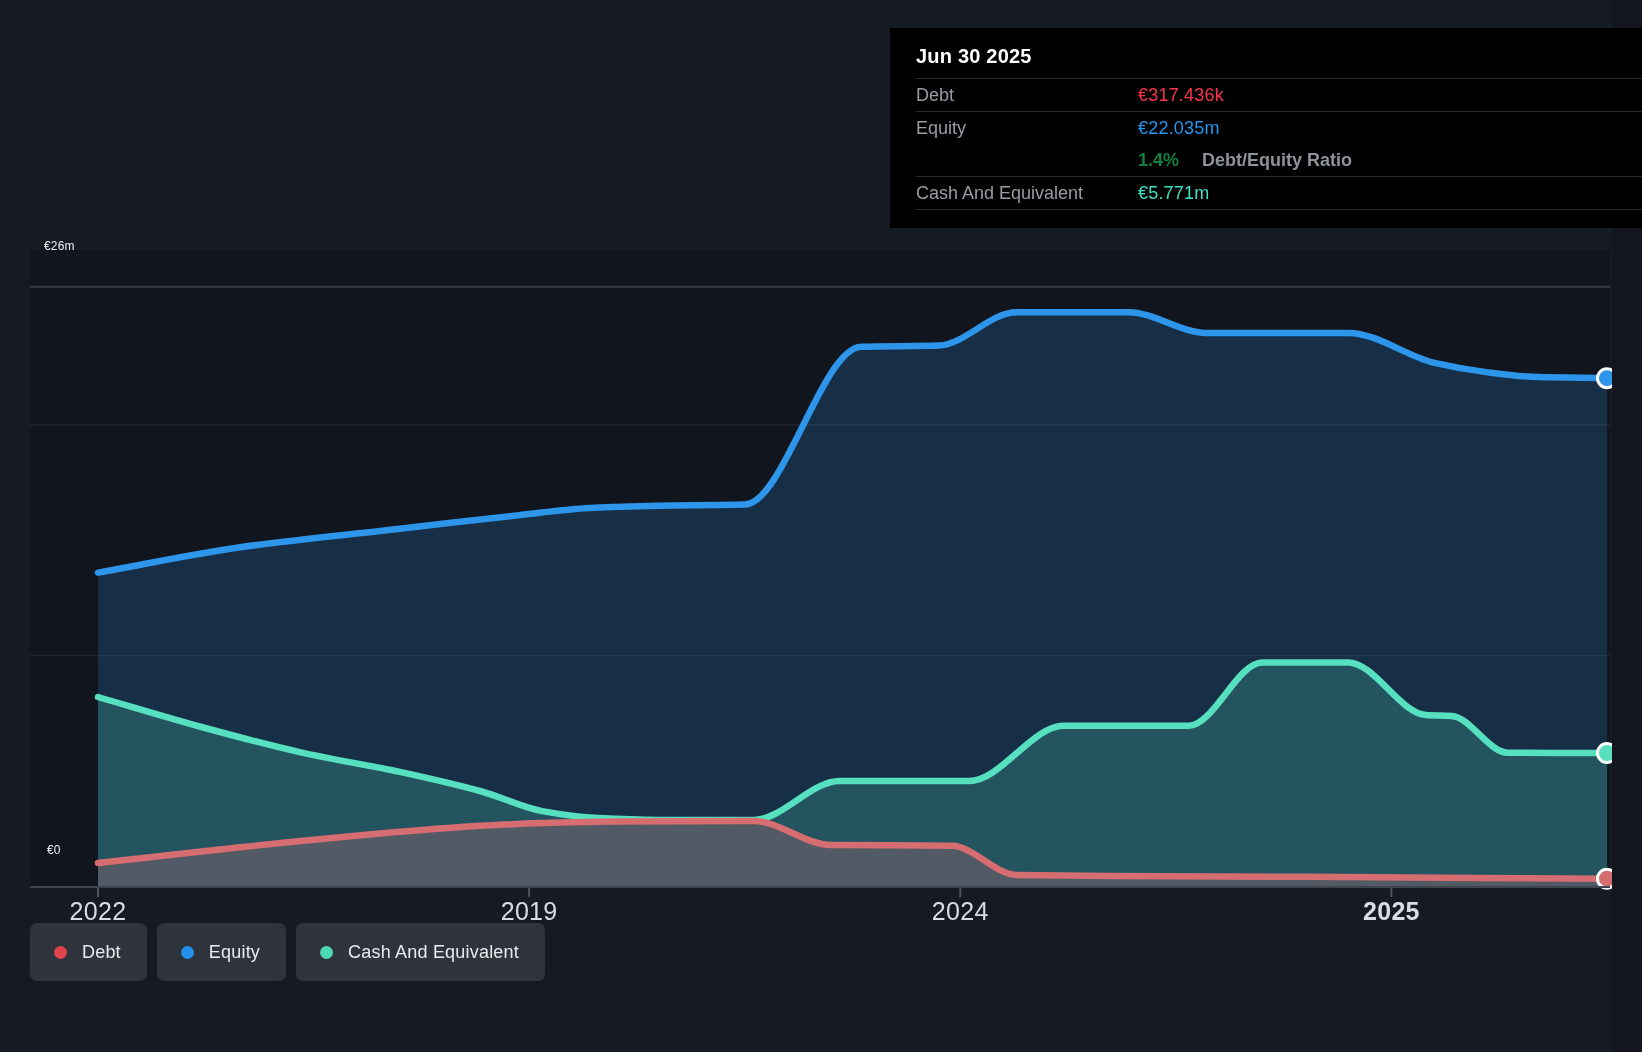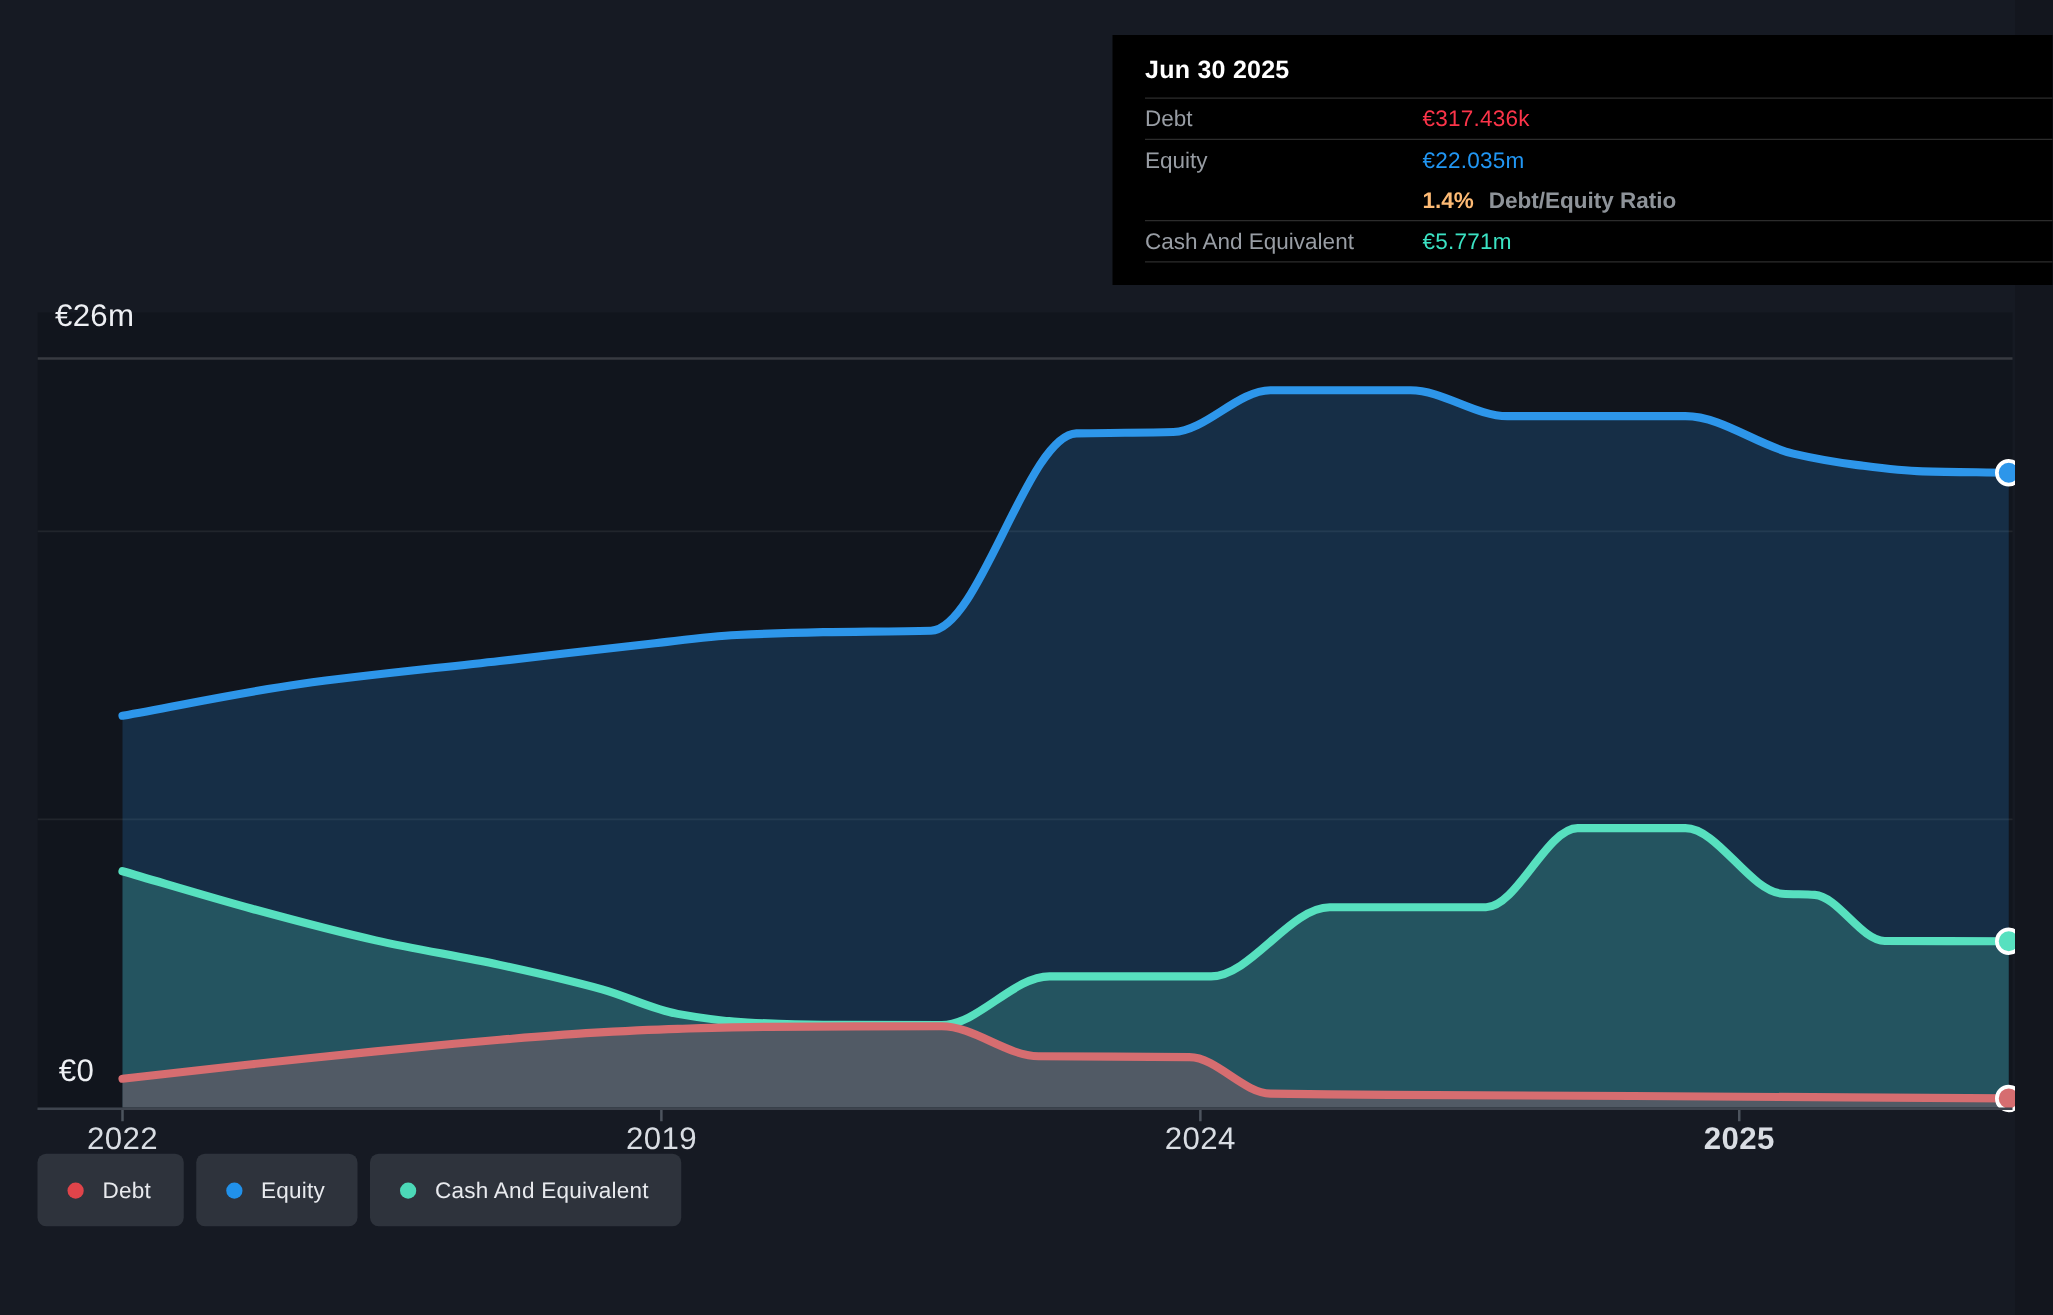--- a/index.html
+++ b/index.html
@@ -2,39 +2,39 @@
 <html><head>
 <meta charset="utf-8">
 <style>
   html,body{margin:0;padding:0;background:#161a23;}
   body{width:1642px;height:1052px;position:relative;overflow:hidden;
        font-family:"Liberation Sans","DejaVu Sans",sans-serif;
        -webkit-font-smoothing:antialiased;}
   .stage{position:absolute;inset:0;}
   .right-band{position:absolute;top:0;left:1612px;width:30px;height:1052px;background:#13161e;}
   svg{position:absolute;left:0;top:0;}
-  .ylabel{position:absolute;color:#edeff3;font-size:25px;font-weight:500;letter-spacing:.2px;}
+  .ylabel{position:absolute;color:#edeff3;font-size:12px;font-weight:500;letter-spacing:.2px;}
   .ylabel-top{left:44px;top:239px;}
   .ylabel-zero{left:47px;top:843px;}
   .xlabel{position:absolute;top:897px;transform:translateX(-50%);
           color:#d9dde3;font-size:25px;font-weight:400;letter-spacing:.3px;}
   
   .tooltip{position:absolute;left:890px;top:28px;width:775px;height:200px;
            background:#000;box-sizing:border-box;padding:9px 20px 0 26px;}
   .tt-title{color:#fff;font-size:20px;font-weight:700;padding:8px 0 10px 0;
             border-bottom:1px solid #2c2c2c;letter-spacing:.2px;}
   .tt-row{display:flex;align-items:center;height:32px;font-size:18px;}
   .tt-row.bordered{border-bottom:1px solid #2c2c2c;}
   .tt-label{width:222px;color:#989da4;font-weight:400;}
   .tt-value{font-weight:400;letter-spacing:.2px;}
   .tt-value.debt{color:#fb3449;}
   .tt-value.equity{color:#2196f3;}
   .tt-value.cash{color:#3be2c3;}
-  .tt-ratio-pct{color:#fdba74;font-weight:700;}
-  .tt-ratio-label{color:#8e9399;font-weight:600;margin-left:12px;}
+  .tt-ratio-pct{color:#15803d;font-weight:700;}
+  .tt-ratio-label{color:#8e9399;font-weight:600;margin-left:23px;}
   
   .legend{position:absolute;left:30px;top:923px;display:flex;gap:10px;}
   .pill{height:58px;background:#2e333c;border-radius:7px;display:flex;align-items:center;
         padding:0 26px 0 24px;gap:15px;cursor:pointer;}
   .dot{width:13px;height:13px;border-radius:50%;flex:none;}
   .pill-label{color:#e8eaee;font-size:18px;font-weight:500;letter-spacing:.2px;}
 </style>
 </head>
 <body>
 

